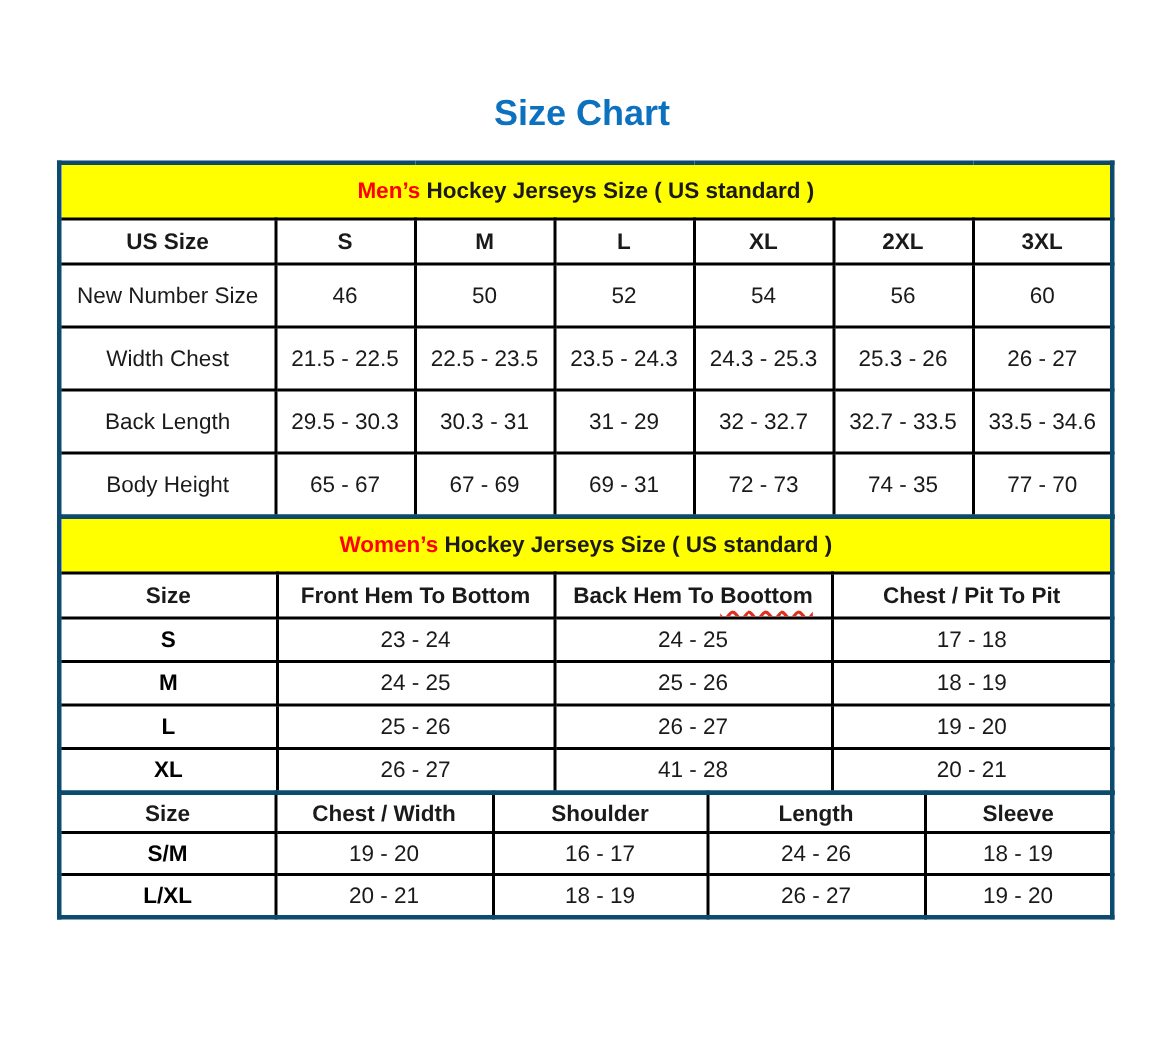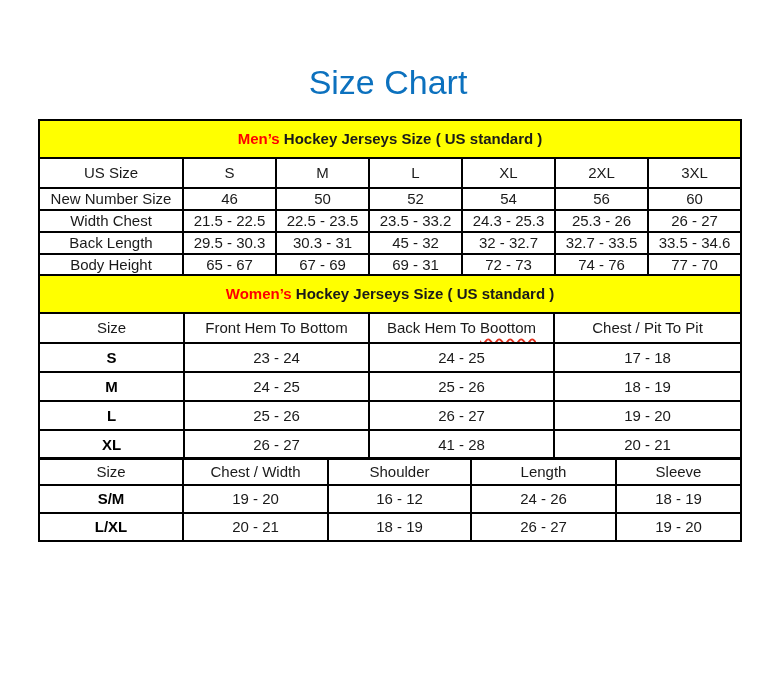--- a/index.html
+++ b/index.html
@@ -12,37 +12,37 @@
     height: 692px;
     overflow: hidden;
     font-family: "Liberation Sans", sans-serif;
     -webkit-font-smoothing: antialiased;
   }
   * { box-sizing: border-box; }
 
   .title {
     margin: 62px 0 16px 0;
     text-align: center;
-    font-size: 34px;
+    font-size: 24px;
     line-height: 1.2;
-    font-weight: 400;
+    font-weight: 700;
     color: #0c71be;
     letter-spacing: 0px;
   }
 
   .tables {
     margin: 0 36px 0 38px;
     width: 702px;
   }
 
   table.size-table {
     border-collapse: collapse;
     table-layout: fixed;
     width: 702px;
-    border: 1px solid #0c4a6e;
+    border: 3px solid #0c4a6e;
   }
   table.size-table + table.size-table { margin-top: -3px; }
 
   table.size-table td {
     border: 2px solid #000;
     text-align: center;
     vertical-align: middle;
     padding: 0 2px;
     color: #1a1a1a;
     font-size: 15px;
@@ -53,26 +53,26 @@
   .banner-row { height: 38px; }
   .banner-cell {
     background: #ffff00;
     font-size: 18px;
     font-weight: 700;
     color: #000;
   }
   .banner-highlight { color: #ff0000; }
 
   .header-row td {
-    font-weight: 400;
+    font-weight: 700;
     color: #000;
   }
 
   table[data-name="mens-size-table"]   .header-row { height: 30px; }
-  table[data-name="mens-size-table"]   .data-row   { height: 22px; }
+  table[data-name="mens-size-table"]   .data-row   { height: 42px; }
   table[data-name="womens-size-table"] .header-row { height: 30px; }
   table[data-name="womens-size-table"] .data-row   { height: 29px; }
   table[data-name="youth-size-table"]  .header-row { height: 27px; }
   table[data-name="youth-size-table"]  .data-row   { height: 28px; }
 
   table[data-name="womens-size-table"] .row-label,
   table[data-name="youth-size-table"]  .row-label {
     font-weight: 700;
     color: #000;
   }
@@ -121,41 +121,41 @@
             <td class="value-cell" data-name="size-value-cell">50</td>
             <td class="value-cell" data-name="size-value-cell">52</td>
             <td class="value-cell" data-name="size-value-cell">54</td>
             <td class="value-cell" data-name="size-value-cell">56</td>
             <td class="value-cell" data-name="size-value-cell">60</td>
           </tr>
           <tr class="data-row" data-name="table-row">
             <td class="row-label" data-name="row-label">Width Chest</td>
             <td class="value-cell" data-name="size-value-cell">21.5 - 22.5</td>
             <td class="value-cell" data-name="size-value-cell">22.5 - 23.5</td>
-            <td class="value-cell" data-name="size-value-cell">23.5 - 33.2</td>
+            <td class="value-cell" data-name="size-value-cell">23.5 - 24.3</td>
             <td class="value-cell" data-name="size-value-cell">24.3 - 25.3</td>
             <td class="value-cell" data-name="size-value-cell">25.3 - 26</td>
             <td class="value-cell" data-name="size-value-cell">26 - 27</td>
           </tr>
           <tr class="data-row" data-name="table-row">
             <td class="row-label" data-name="row-label">Back Length</td>
             <td class="value-cell" data-name="size-value-cell">29.5 - 30.3</td>
             <td class="value-cell" data-name="size-value-cell">30.3 - 31</td>
-            <td class="value-cell" data-name="size-value-cell">45 - 32</td>
+            <td class="value-cell" data-name="size-value-cell">31 - 29</td>
             <td class="value-cell" data-name="size-value-cell">32 - 32.7</td>
             <td class="value-cell" data-name="size-value-cell">32.7 - 33.5</td>
             <td class="value-cell" data-name="size-value-cell">33.5 - 34.6</td>
           </tr>
           <tr class="data-row" data-name="table-row">
             <td class="row-label" data-name="row-label">Body Height</td>
             <td class="value-cell" data-name="size-value-cell">65 - 67</td>
             <td class="value-cell" data-name="size-value-cell">67 - 69</td>
             <td class="value-cell" data-name="size-value-cell">69 - 31</td>
             <td class="value-cell" data-name="size-value-cell">72 - 73</td>
-            <td class="value-cell" data-name="size-value-cell">74 - 76</td>
+            <td class="value-cell" data-name="size-value-cell">74 - 35</td>
             <td class="value-cell" data-name="size-value-cell">77 - 70</td>
           </tr>
         </tbody>
       </table>
     <table class="size-table" data-name="womens-size-table">
         <colgroup>
           <col style="width: 145px;">
           <col style="width: 185px;">
           <col style="width: 185px;">
           <col style="width: 187px;">
@@ -208,21 +208,21 @@
           <tr class="header-row" data-name="youth-header-row">
             <td data-name="column-header">Size</td>
             <td data-name="column-header">Chest / Width</td>
             <td data-name="column-header">Shoulder</td>
             <td data-name="column-header">Length</td>
             <td data-name="column-header">Sleeve</td>
           </tr>
           <tr class="data-row" data-name="table-row">
             <td class="row-label" data-name="row-label">S/M</td>
             <td class="value-cell" data-name="size-value-cell">19 - 20</td>
-            <td class="value-cell" data-name="size-value-cell">16 - 12</td>
+            <td class="value-cell" data-name="size-value-cell">16 - 17</td>
             <td class="value-cell" data-name="size-value-cell">24 - 26</td>
             <td class="value-cell" data-name="size-value-cell">18 - 19</td>
           </tr>
           <tr class="data-row" data-name="table-row">
             <td class="row-label" data-name="row-label">L/XL</td>
             <td class="value-cell" data-name="size-value-cell">20 - 21</td>
             <td class="value-cell" data-name="size-value-cell">18 - 19</td>
             <td class="value-cell" data-name="size-value-cell">26 - 27</td>
             <td class="value-cell" data-name="size-value-cell">19 - 20</td>
           </tr>

